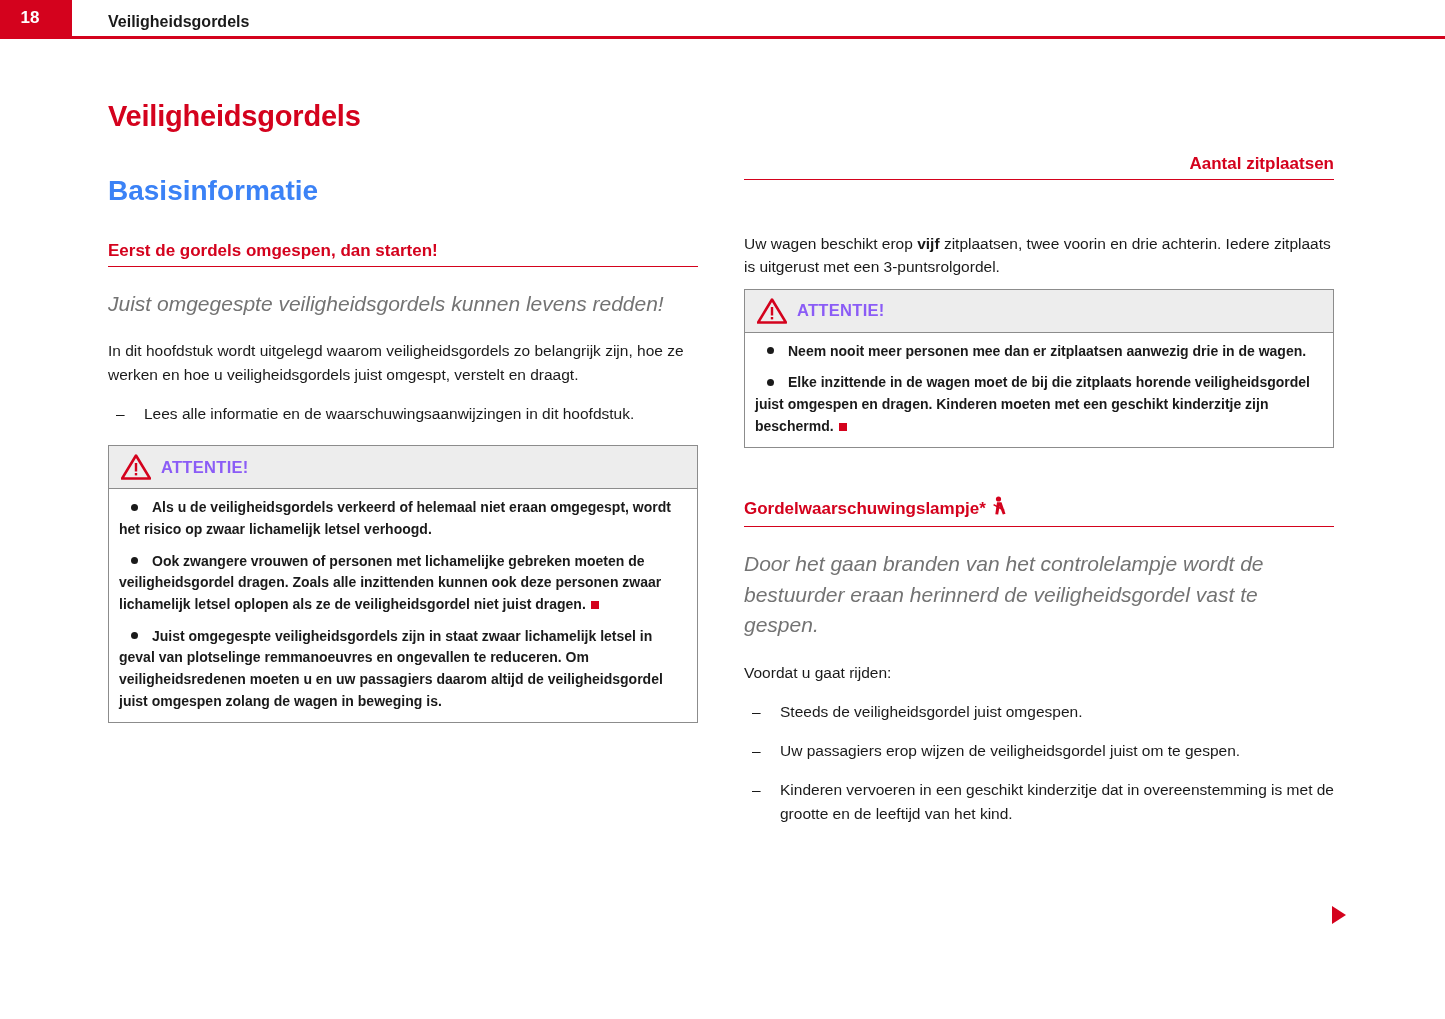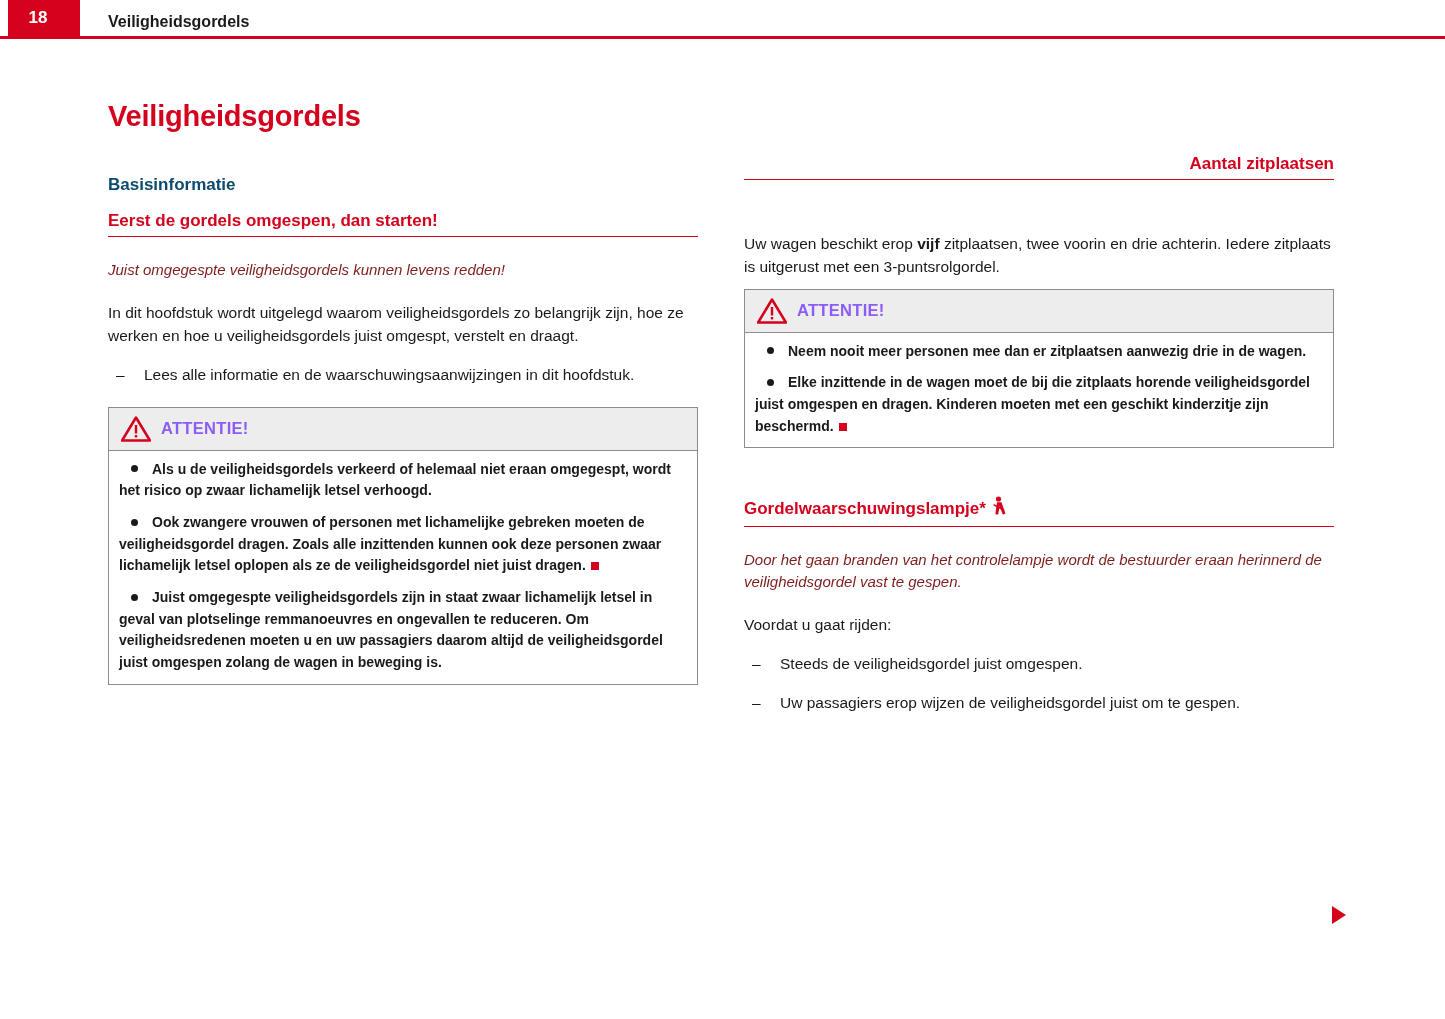--- a/index.html
+++ b/index.html
@@ -19,21 +19,21 @@
   
   .page-header {
     position: absolute;
     top: 0;
     left: 0;
     width: 1445px;
     height: 38px;
   }
   .page-number-box {
     position: absolute;
-    left: 8px;
+    left: 0;
     top: 0;
     width: 72px;
     height: 36px;
     background: #d4021d;
     color: #ffffff;
     font-size: 17px;
     font-weight: bold;
     display: flex;
     align-items: center;
     justify-content: center;
@@ -75,43 +75,43 @@
   .col-right { left: 744px; }
 
   h1.doc-title {
     font-size: 29px;
     color: #d4021d;
     font-weight: bold;
     margin: 0 0 42px 0;
     letter-spacing: -0.2px;
   }
   h2.section-title {
-    font-size: 17px;
-    color: #0c4a6e;
-    font-weight: bold;
-    margin: 0 0 16px 0;
+    font-size: 28px;
+    color: #3b82f6;
+    font-weight: bold;
+    margin: 0 0 34px 0;
   }
   h3.sub-title {
     font-size: 17px;
     color: #d4021d;
     font-weight: bold;
     margin: 0 0 6px 0;
     padding-bottom: 5px;
     border-bottom: 1.5px solid #d4021d;
   }
   h3.sub-title.right-col {
     margin-bottom: 8px;
   }
 
   p.intro-italic {
-    font-size: 15px;
+    font-size: 21px;
     font-style: italic;
     line-height: 1.45;
     margin: 22px 0 20px 0;
-    color: #7f1d1d;
+    color: #737373;
   }
   p.body-text {
     font-size: 15.5px;
     line-height: 1.5;
     margin: 0 0 16px 0;
     color: #1a1a1a;
   }
   p.body-text.tight { margin-bottom: 10px; }
 
   ul.dash-list {
@@ -292,17 +292,18 @@
         </svg></span>
   </h3>
 
   <p class="intro-italic">Door het gaan branden van het controlelampje wordt de bestuurder eraan herinnerd de veiligheidsgordel vast te gespen.</p>
 
   <p class="body-text">Voordat u gaat rijden:</p>
 
   <ul class="dash-list">
     <li>Steeds de veiligheidsgordel juist omgespen.</li>
     <li>Uw passagiers erop wijzen de veiligheidsgordel juist om te gespen.</li>
+    <li>Kinderen vervoeren in een geschikt kinderzitje dat in overeenstemming is met de grootte en de leeftijd van het kind.</li>
   </ul>
 
 </div>
 
 <div class="arrow-next"></div>
 
 </body></html>

